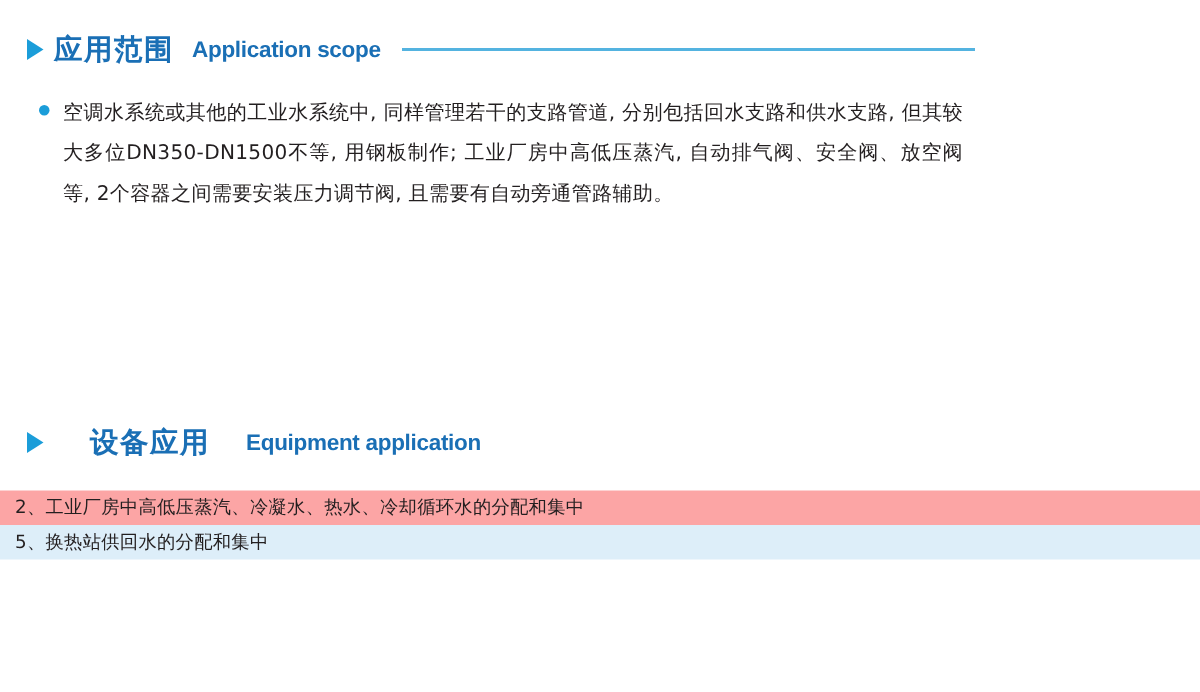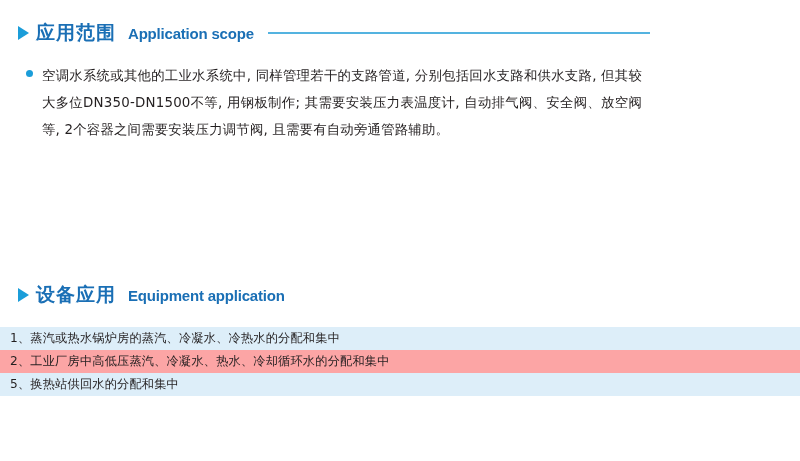--- a/index.html
+++ b/index.html
@@ -93,21 +93,21 @@
 
   
   .section-two {
     position: absolute;
     left: 0;
     top: 282px;
     width: 800px;
   }
   .section-two .head-row { padding-top: 0; }
   .section-two .head-cn,
-  .section-two .head-en { color: #1a6fb5; }
+  .section-two .head-en { color: #1a6fb5; margin-left: 24px; }
 
   
   .striped-list {
     position: absolute;
     left: 0;
     top: 327px;
     width: 800px;
   }
   .striped-row {
     height: 23px;
@@ -131,30 +131,29 @@
   <div class="head-row">
     <div class="head-arrow"></div>
     <div class="head-cn">应用范围</div>
     <div class="head-en">Application scope</div>
     <div class="head-rule"></div>
   </div>
 
   <div class="bullets">
     <div class="bullet-item">
       <span class="bullet-dot"></span>
-      <span class="bullet-text">空调水系统或其他的工业水系统中, 同样管理若干的支路管道, 分别包括回水支路和供水支路, 但其较大多位DN350-DN1500不等, 用钢板制作; 其需要安装压力表温度计, 自动排气阀、安全阀、放空阀等, 2个容器之间需要安装压力调节阀, 且需要有自动旁通管路辅助。</span>
+      <span class="bullet-text">空调水系统或其他的工业水系统中, 同样管理若干的支路管道, 分别包括回水支路和供水支路, 但其较大多位DN350-DN1500不等, 用钢板制作; 工业厂房中高低压蒸汽, 自动排气阀、安全阀、放空阀等, 2个容器之间需要安装压力调节阀, 且需要有自动旁通管路辅助。</span>
     </div>
   </div>
 </div>
 
 <div class="section-two">
   <div class="head-row">
     <div class="head-arrow"></div>
     <div class="head-cn">设备应用</div>
     <div class="head-en">Equipment application</div>
   </div>
 </div>
 
 <div class="striped-list">
-  <div class="striped-row alt">1、蒸汽或热水锅炉房的蒸汽、冷凝水、冷热水的分配和集中</div>
   <div class="striped-row plain">2、工业厂房中高低压蒸汽、冷凝水、热水、冷却循环水的分配和集中</div>
   <div class="striped-row alt">5、换热站供回水的分配和集中</div>
 </div>
 
 </body></html>

